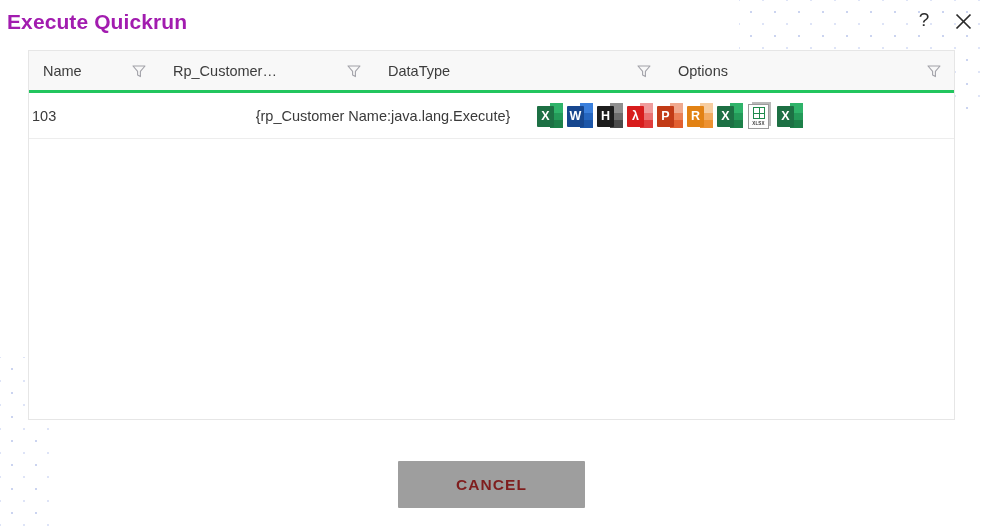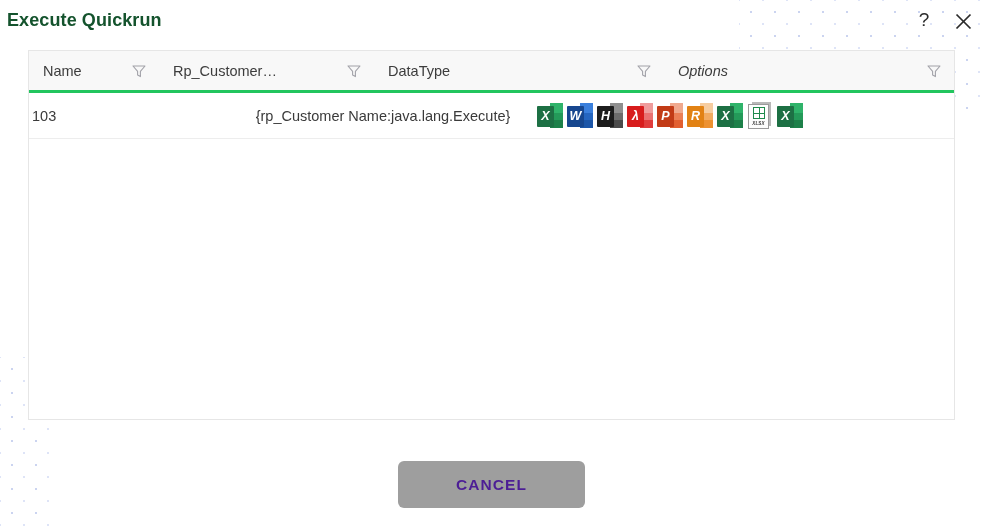--- a/index.html
+++ b/index.html
@@ -37,23 +37,23 @@
     bottom: 0;
     width: 52px;
     height: 175px;
   }
 
   
   #dialog-title {
     position: absolute;
     left: 7px;
     top: 10px;
-    font-size: 18px;
+    font-size: 21px;
     font-weight: bold;
-    color: #14532d;
+    color: #a21caf;
     letter-spacing: .1px;
   }
   .title-action {
     position: absolute;
     top: 6px;
     width: 30px;
     height: 30px;
     display: flex;
     align-items: center;
     justify-content: center;
@@ -86,21 +86,21 @@
   #grid-header {
     display: flex;
     height: 42px;
     background: #f8f8f8;
     border-bottom: 3px solid #22c55e;
     box-sizing: border-box;
   }
   .col-name    { width: 130px; }
   .col-param   { width: 215px; }
   .col-type    { width: 290px; }
-  .col-options { flex: 1; font-style: italic; }
+  .col-options { flex: 1; }
 
   .hcell {
     display: flex;
     align-items: center;
     justify-content: space-between;
     padding: 0 12px 0 14px;
     box-sizing: border-box;
     height: 100%;
   }
   .hcell-label {
@@ -265,22 +265,22 @@
 
   
   #cancel-button {
     position: absolute;
     left: 398px;
     top: 461px;
     width: 187px;
     height: 47px;
     background: #9e9e9e;
     border: none;
-    border-radius: 6px;
-    color: #4c1d95;
+    border-radius: 1px;
+    color: #7f1d1d;
     font-size: 15.5px;
     font-weight: bold;
     letter-spacing: 1.1px;
     font-family: "Liberation Sans", sans-serif;
     cursor: pointer;
   }
 </style>
 </head>
 <body>
 

